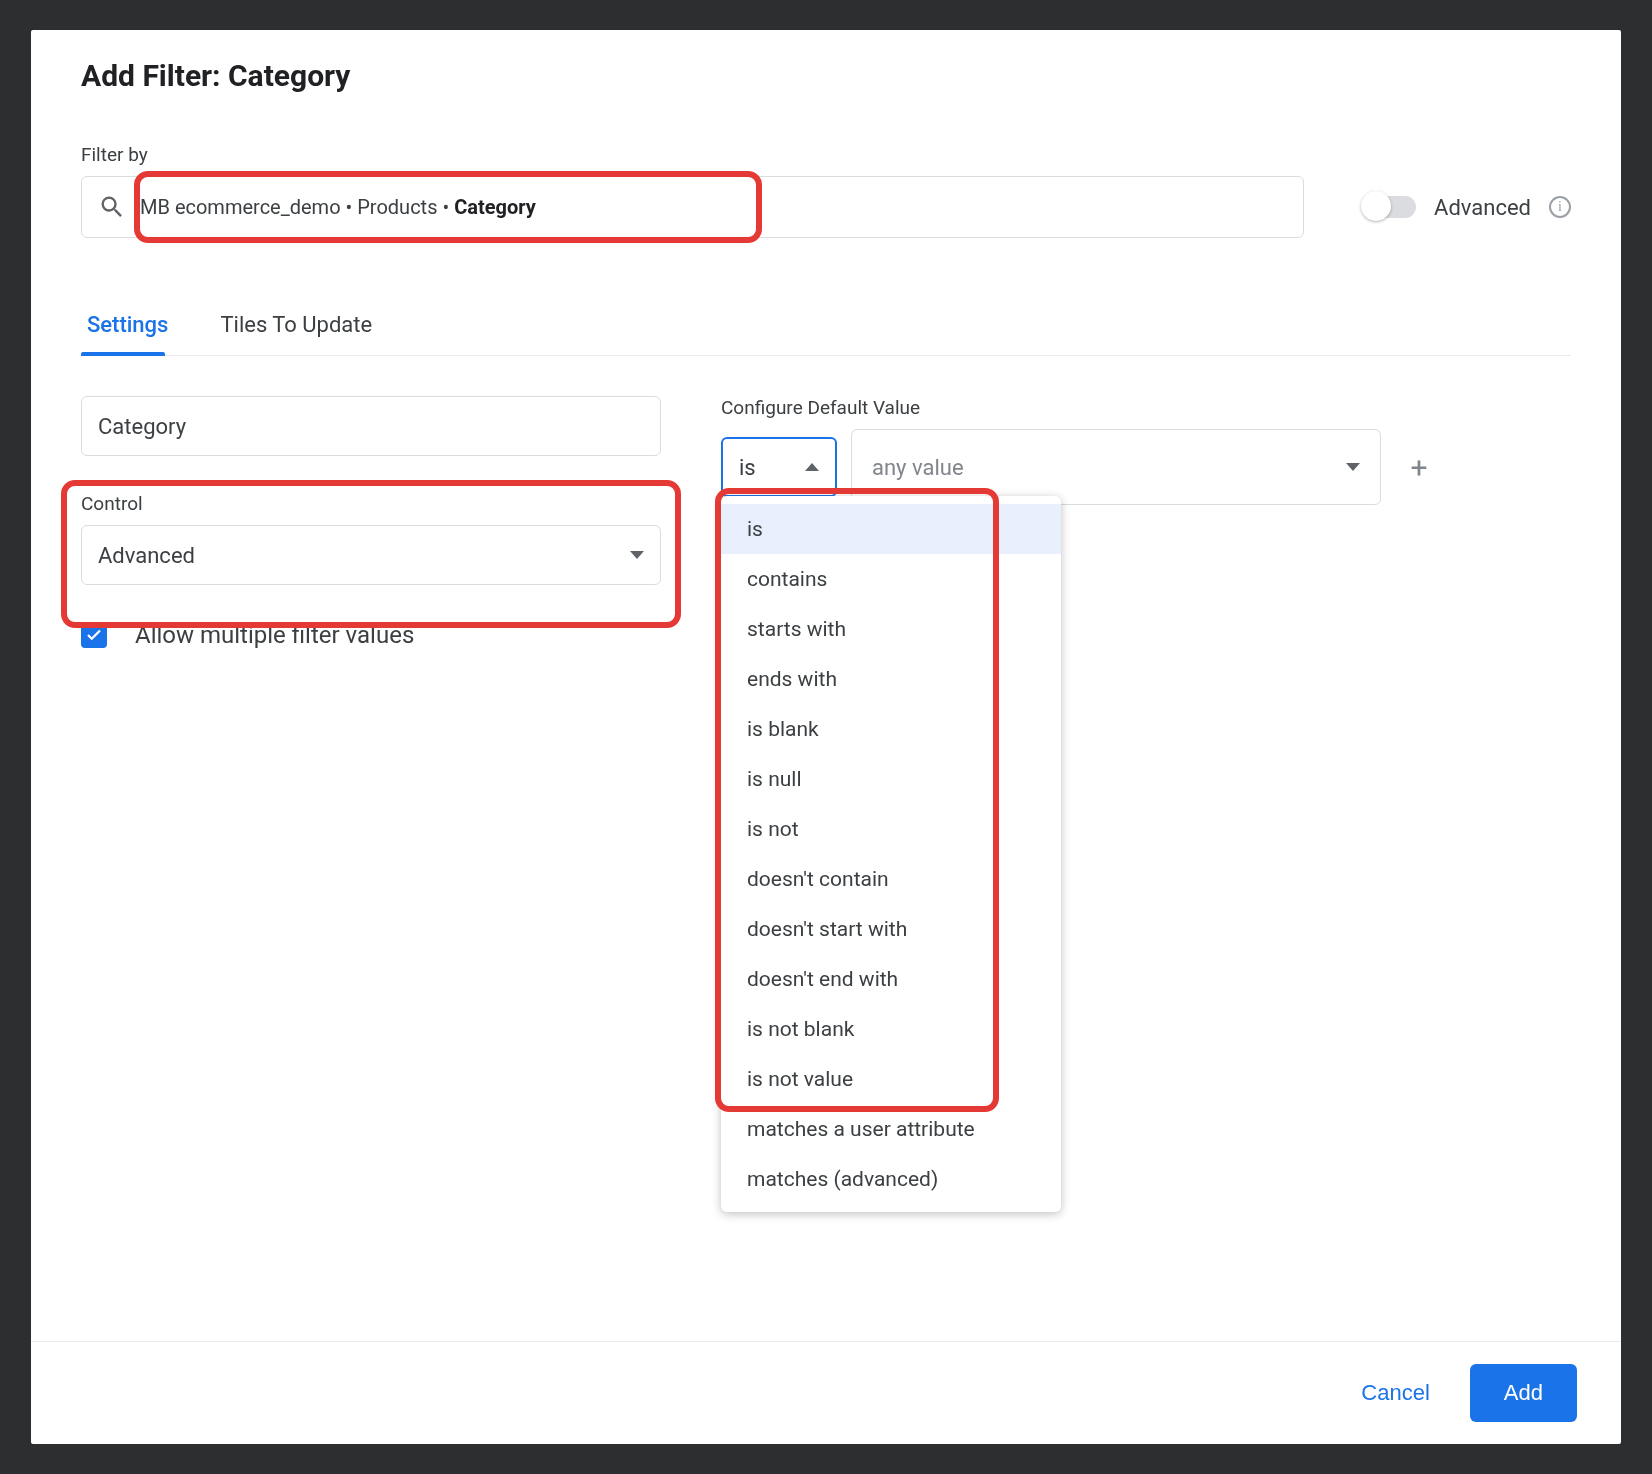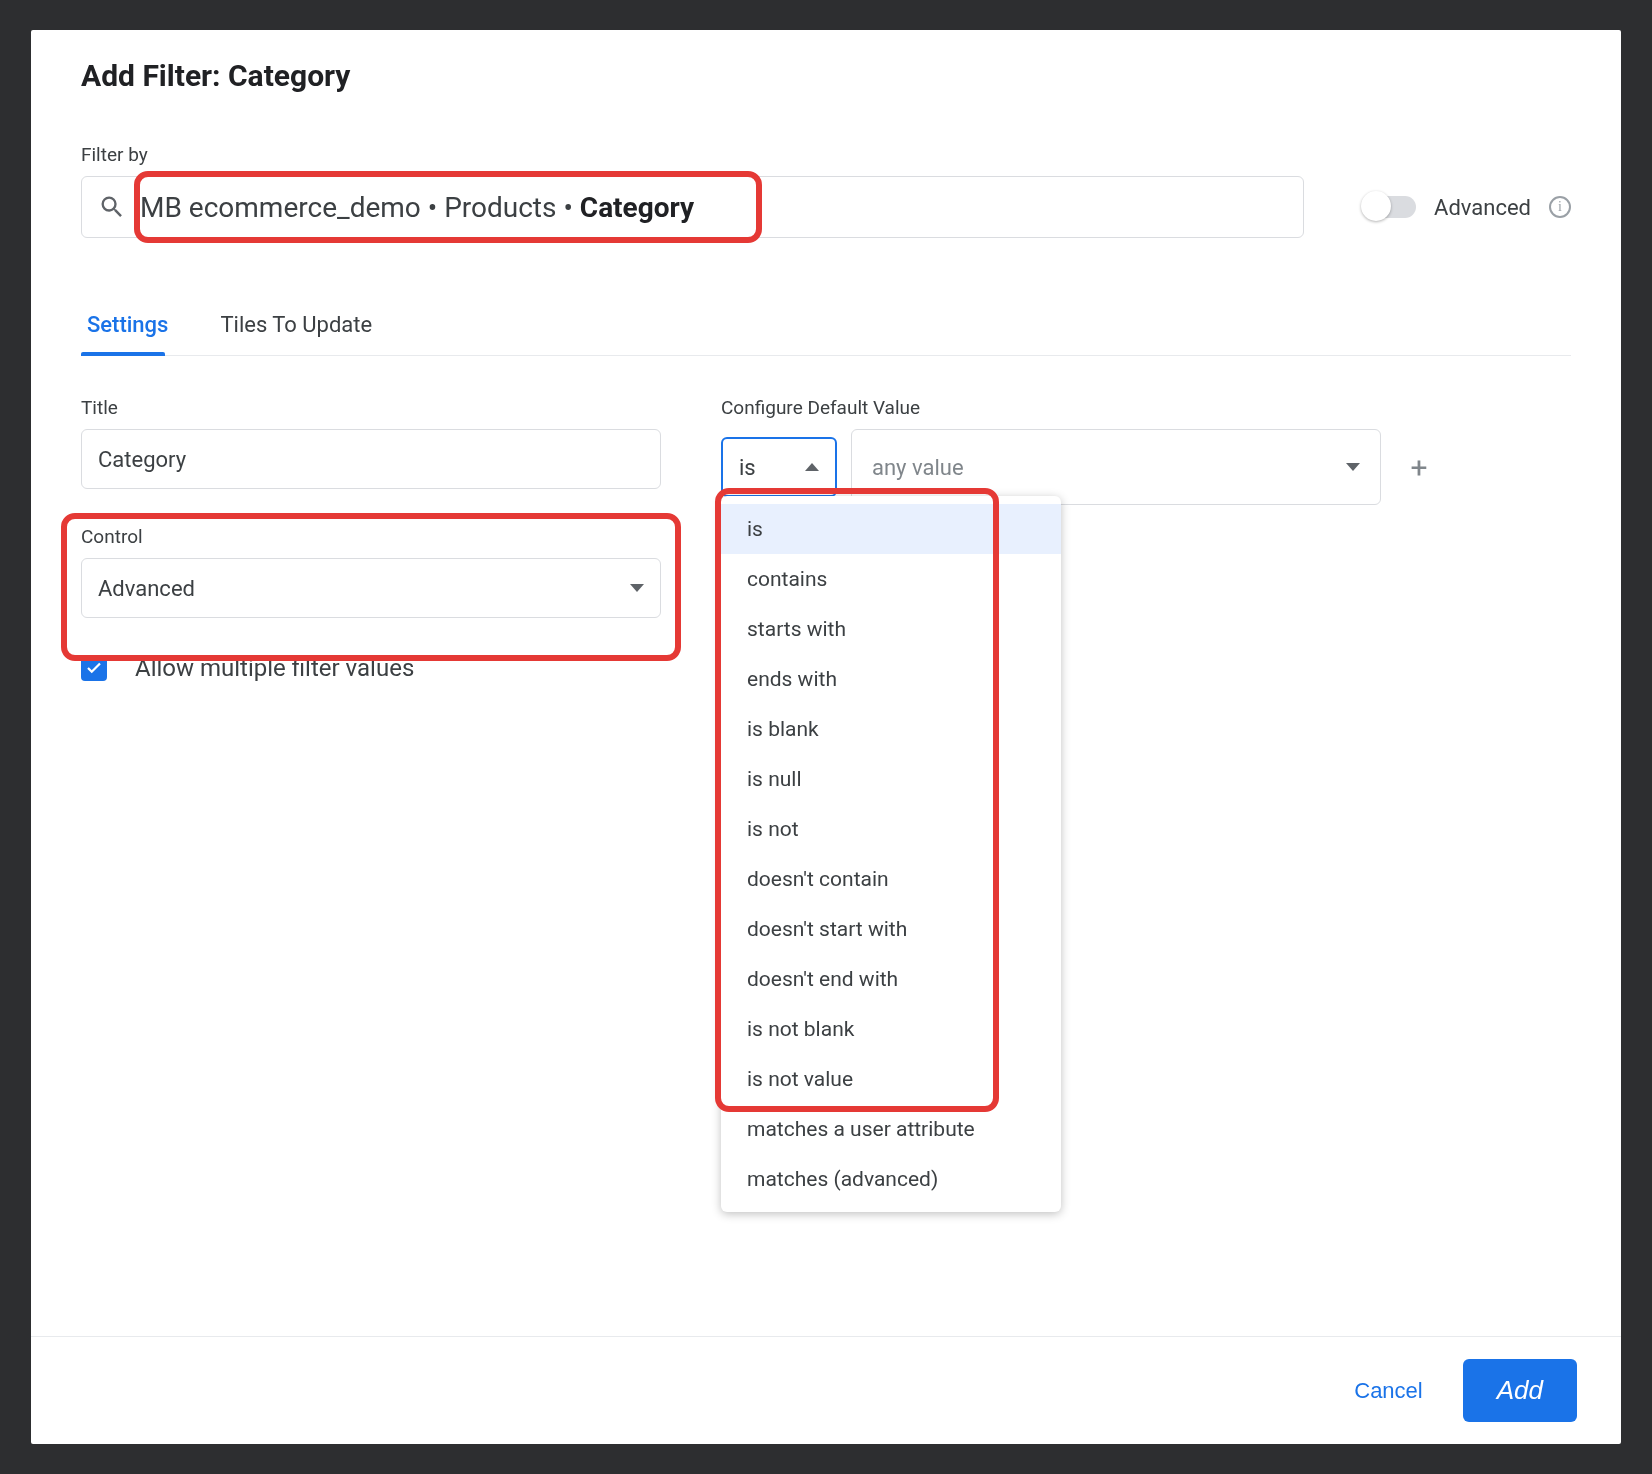--- a/index.html
+++ b/index.html
@@ -52,21 +52,21 @@
     align-items: center;
     border: 1px solid #dadce0;
     border-radius: 6px;
     height: 62px;
     padding: 0 16px;
     gap: 14px;
     position: relative;
   }
   .search-icon-svg { width: 28px; height: 28px; fill: #5f6368; flex-shrink:0; }
   .breadcrumb {
-    font-size: 28px;
+    font-size: 20px;
     color: #3c4043;
   }
   .breadcrumb .bold { font-weight: 700; color:#202124; }
 
   .hl-red {
     position: absolute;
     border: 6px solid #e53935;
     border-radius: 14px;
     pointer-events: none;
   }
@@ -258,26 +258,25 @@
     color: #1a73e8;
     font-size: 22px;
     font-weight: 500;
     cursor: pointer;
     padding: 12px 10px;
   }
   .btn-primary {
     background: #1a73e8;
     border: none;
     color: #fff;
-    font-size: 26px;
+    font-size: 22px;
     font-weight: 500;
     cursor: pointer;
     padding: 16px 34px;
     border-radius: 6px;
-    font-style: italic;
   }
 </style>
 </head>
 <body>
 
 <div class="dialog">
 
   <div class="dialog-header">
     <div class="dialog-title">Add Filter: Category</div>
   </div>
@@ -307,21 +306,20 @@
     </div>
 
     <div class="tabs">
       <div class="tab active">Settings</div>
       <div class="tab">Tiles To Update</div>
     </div>
 
     <div class="settings-grid">
 
       <div class="col-left">
-        <div class="section-label">Title</div>
         <div class="text-input">
           <span>Category</span>
         </div>
 
         <div class="control-block">
           <div class="section-label">Control</div>
           <div class="select-input">
             <span>Advanced</span>
             <span class="caret"></span>
           </div>

